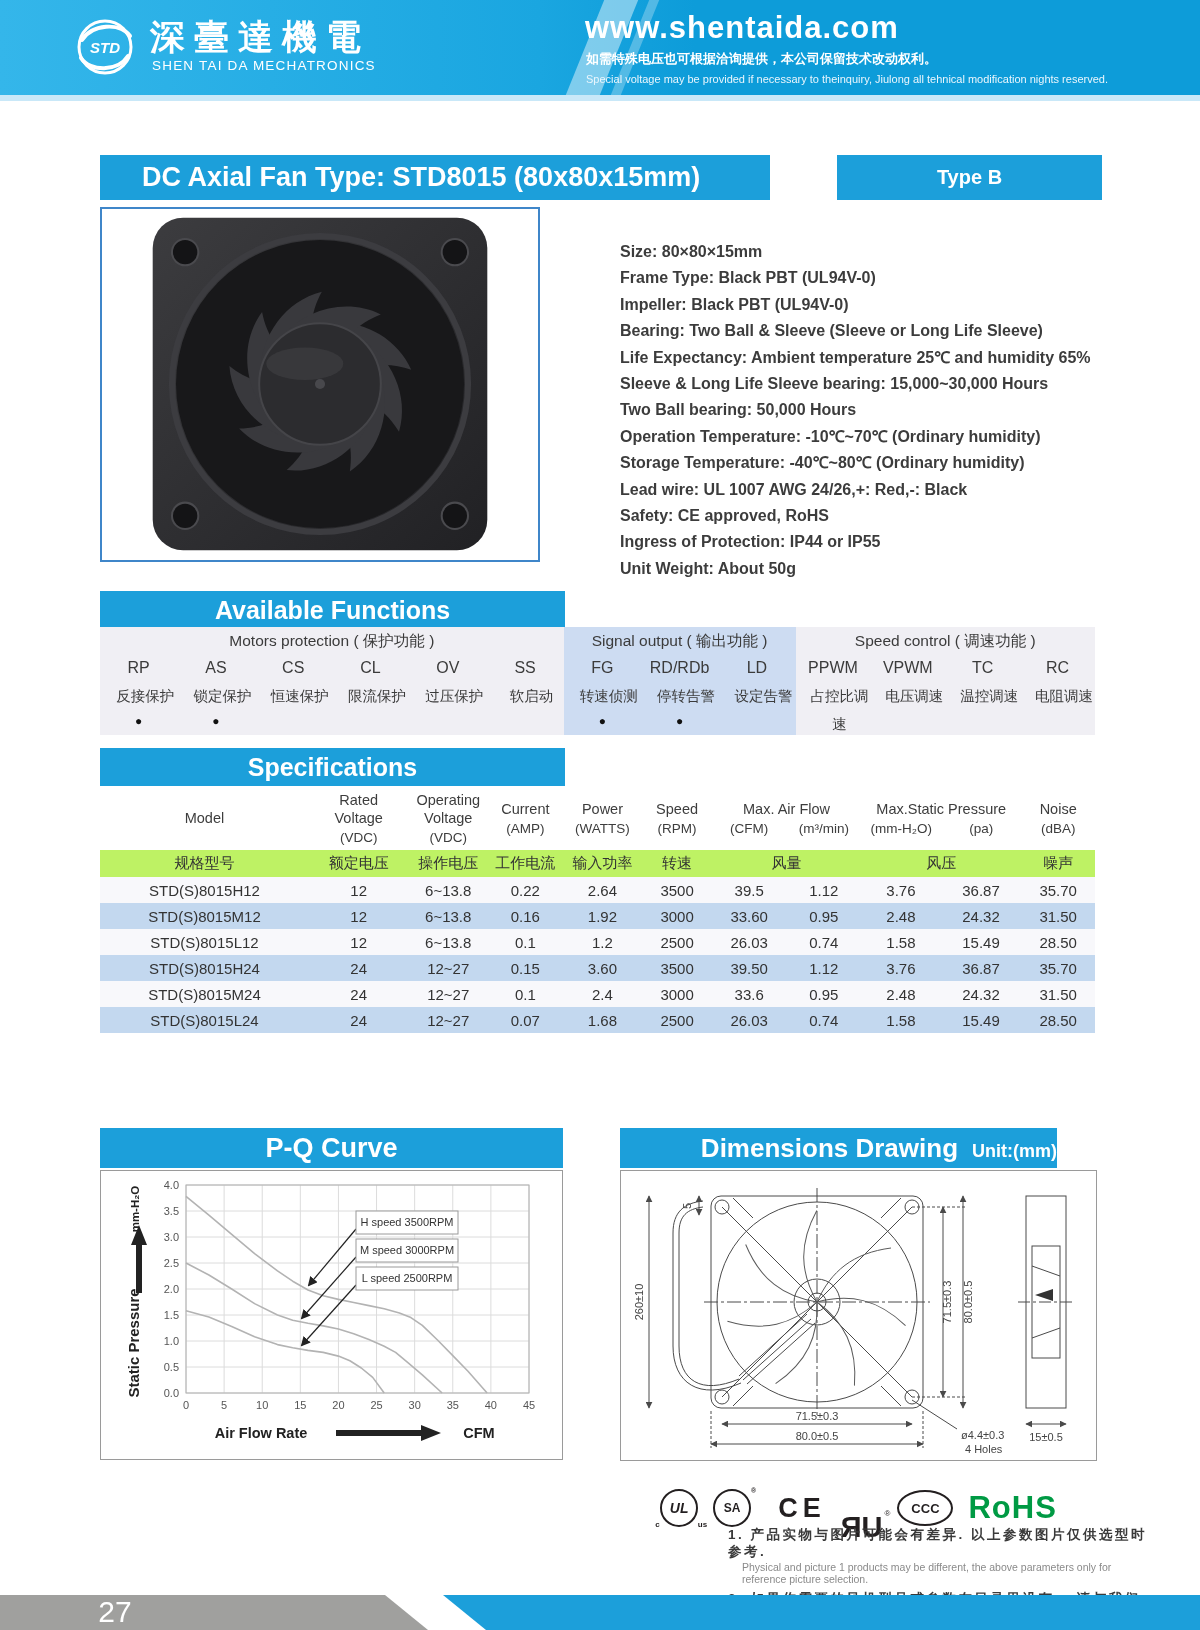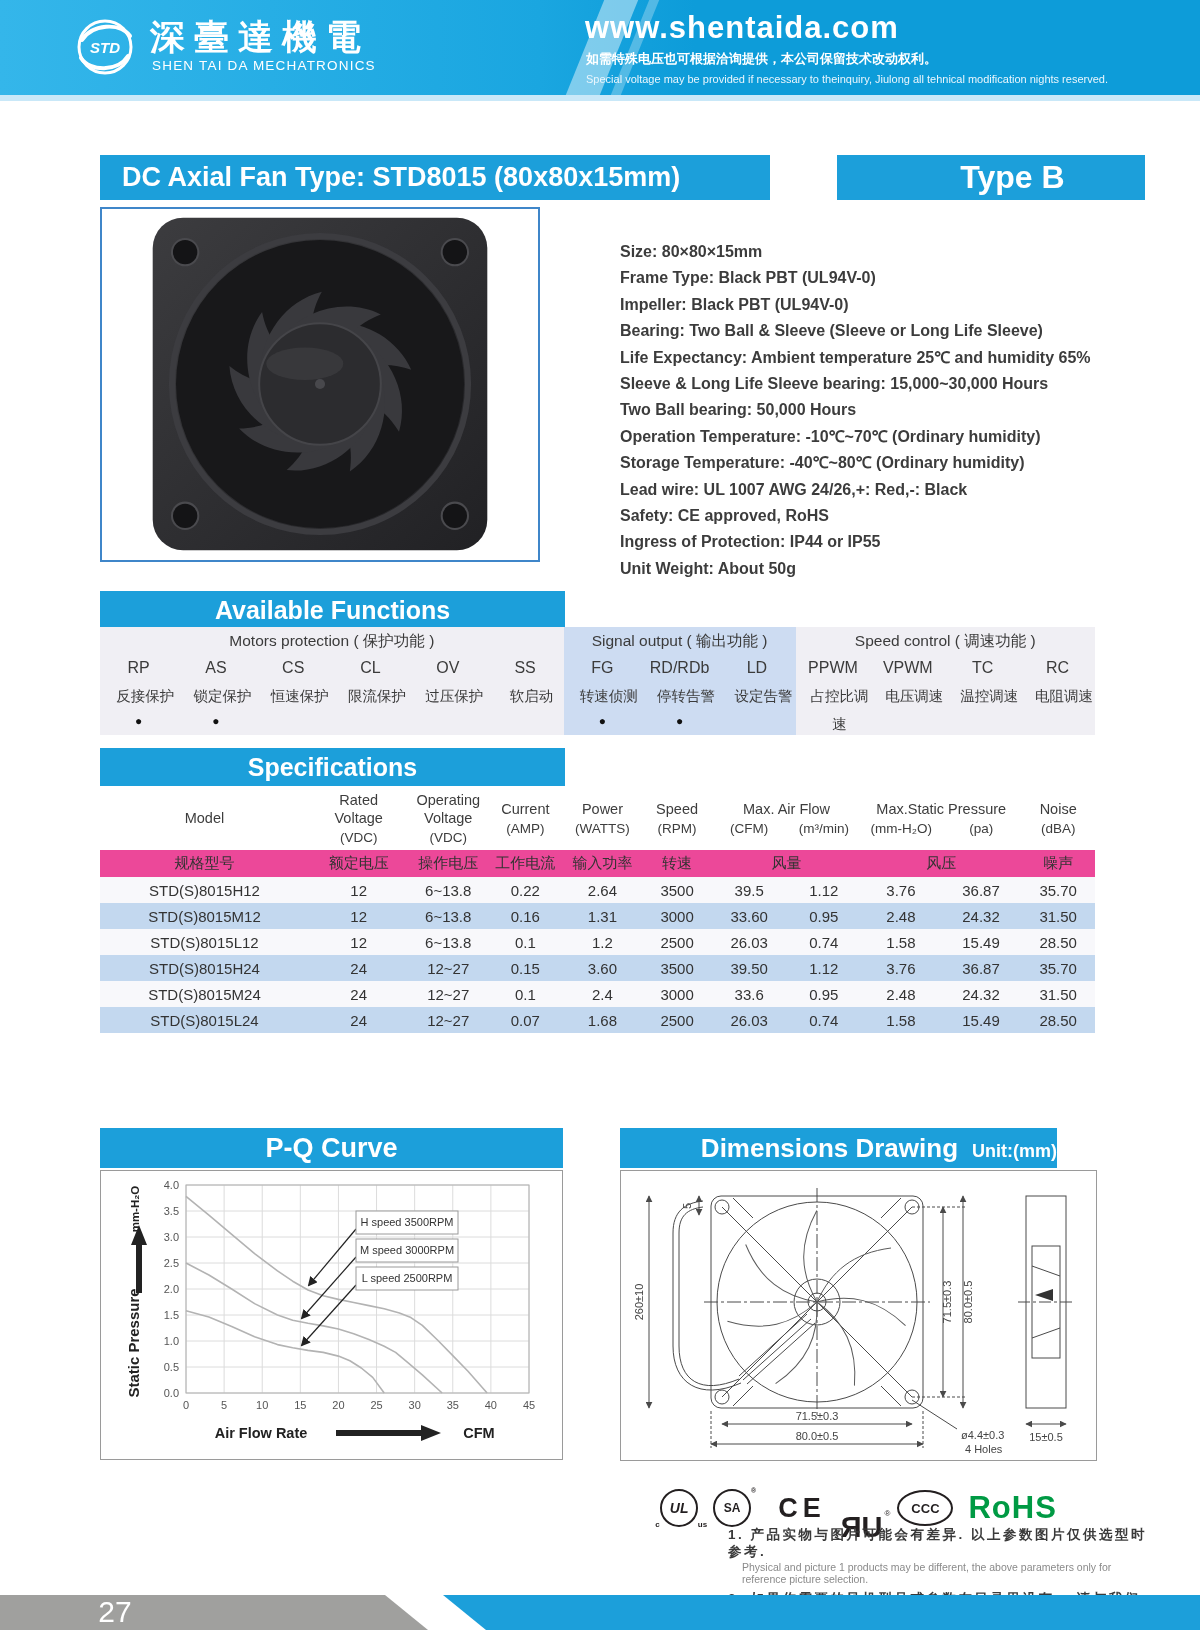--- a/index.html
+++ b/index.html
@@ -15,22 +15,22 @@
   .hdr-strip-bottom{left:0;top:95px;width:1200px;height:6px;background:#c9e8f8;}
   .logo-wrap{left:72px;top:14px;width:66px;height:66px;}
   .logo-cn{left:150px;top:14px;font-size:35px;font-weight:bold;color:#fff;letter-spacing:9px;white-space:nowrap;}
   .logo-en{left:152px;top:58px;font-size:13.5px;color:#fff;letter-spacing:1.2px;}
   .site{left:585px;top:10px;font-size:31px;font-weight:bold;color:#fff;letter-spacing:1px;}
   .tag-cn{left:586px;top:50px;font-size:13px;font-weight:bold;color:#fff;}
   .tag-en{left:586px;top:73px;font-size:11px;color:#eaf6fd;}
 
   
   .bar{background:var(--accent,#1c9fda);color:#fff;font-weight:bold;}
-  .main-title{left:100px;top:155px;width:670px;height:45px;font-size:27px;line-height:45px;padding-left:22px;box-sizing:border-box;}
-  .type-b{left:837px;top:155px;width:265px;height:45px;font-size:32px;line-height:45px;text-align:center;padding-left:43px;}
+  .main-title{left:100px;top:155px;width:670px;height:45px;font-size:27px;line-height:45px;padding-left:42px;box-sizing:border-box;}
+  .type-b{left:837px;top:155px;width:265px;height:45px;font-size:20px;line-height:45px;text-align:center;}
   .sec-bar{height:38px;line-height:38px;text-align:center;font-size:25px;}
   .af-bar{left:100px;top:591px;width:465px;}
   .spec-bar{left:100px;top:748px;width:465px;}
   .pq-bar{left:100px;top:1128px;width:463px;height:40px;line-height:40px;font-size:27px;}
   .dims-bar{left:620px;top:1128px;width:437px;height:40px;line-height:40px;font-size:26px;}
   .dims-bar .unit{font-size:18px;margin-left:14px;}
 
   
   .photo-box{left:100px;top:207px;width:440px;height:355px;border:2px solid #3f86c9;background:#fff;box-sizing:border-box;}
   .spec-list{left:620px;top:239px;width:490px;font-weight:bold;}
@@ -51,21 +51,21 @@
   
   .spec-table-wrap{left:100px;top:786px;width:995px;}
   table.spec{width:100%;border-collapse:collapse;table-layout:fixed;}
   table.spec th,table.spec td{padding:0;text-align:center;font-weight:normal;}
   tr.en-head th{height:64px;vertical-align:middle;background:#fff;}
   .h-label{font-size:14.5px;color:#3d3d3d;line-height:1.25;}
   .wrap2{max-width:74px;margin:0 auto;}
   .h-unit{font-size:13.5px;color:#3d3d3d;margin-top:3px;}
   .h-units{display:flex;margin-top:3px;}
   .h-units span{flex:1;font-size:13.5px;color:#3d3d3d;}
-  tr.cn-head td{height:27px;background:#ec4899;font-size:15px;color:#333;}
+  tr.cn-head td{height:27px;background:#bef264;font-size:15px;color:#333;}
   tr.data td{height:26px;font-size:15px;color:#333;}
   tr.data:nth-child(odd){background:#f8f8fb;}
   tr.data:nth-child(even){background:#c3d8ef;}
 
   
   .pq-box{left:100px;top:1170px;width:463px;height:290px;border:1px solid #9a9a9a;box-sizing:border-box;background:#fff;}
   .dims-box{left:620px;top:1170px;width:477px;height:291px;border:1px solid #9a9a9a;box-sizing:border-box;background:#fff;}
   svg text{font-family:"Liberation Sans", sans-serif;}
   svg text.tick{font-size:11px;fill:#555;}
   svg text.leg{font-size:11px;fill:#333;}
@@ -345,21 +345,21 @@
           <td>1.12</td>
             <td>3.76</td>
           <td>36.87</td>
             <td>35.70</td>
         </tr>
         <tr class="data">
           <td>STD(S)8015M12</td>
           <td>12</td>
             <td>6~13.8</td>
           <td>0.16</td>
-            <td>1.31</td>
+            <td>1.92</td>
           <td>3000</td>
             <td>33.60</td>
           <td>0.95</td>
             <td>2.48</td>
           <td>24.32</td>
             <td>31.50</td>
         </tr>
         <tr class="data">
           <td>STD(S)8015L12</td>
           <td>12</td>

